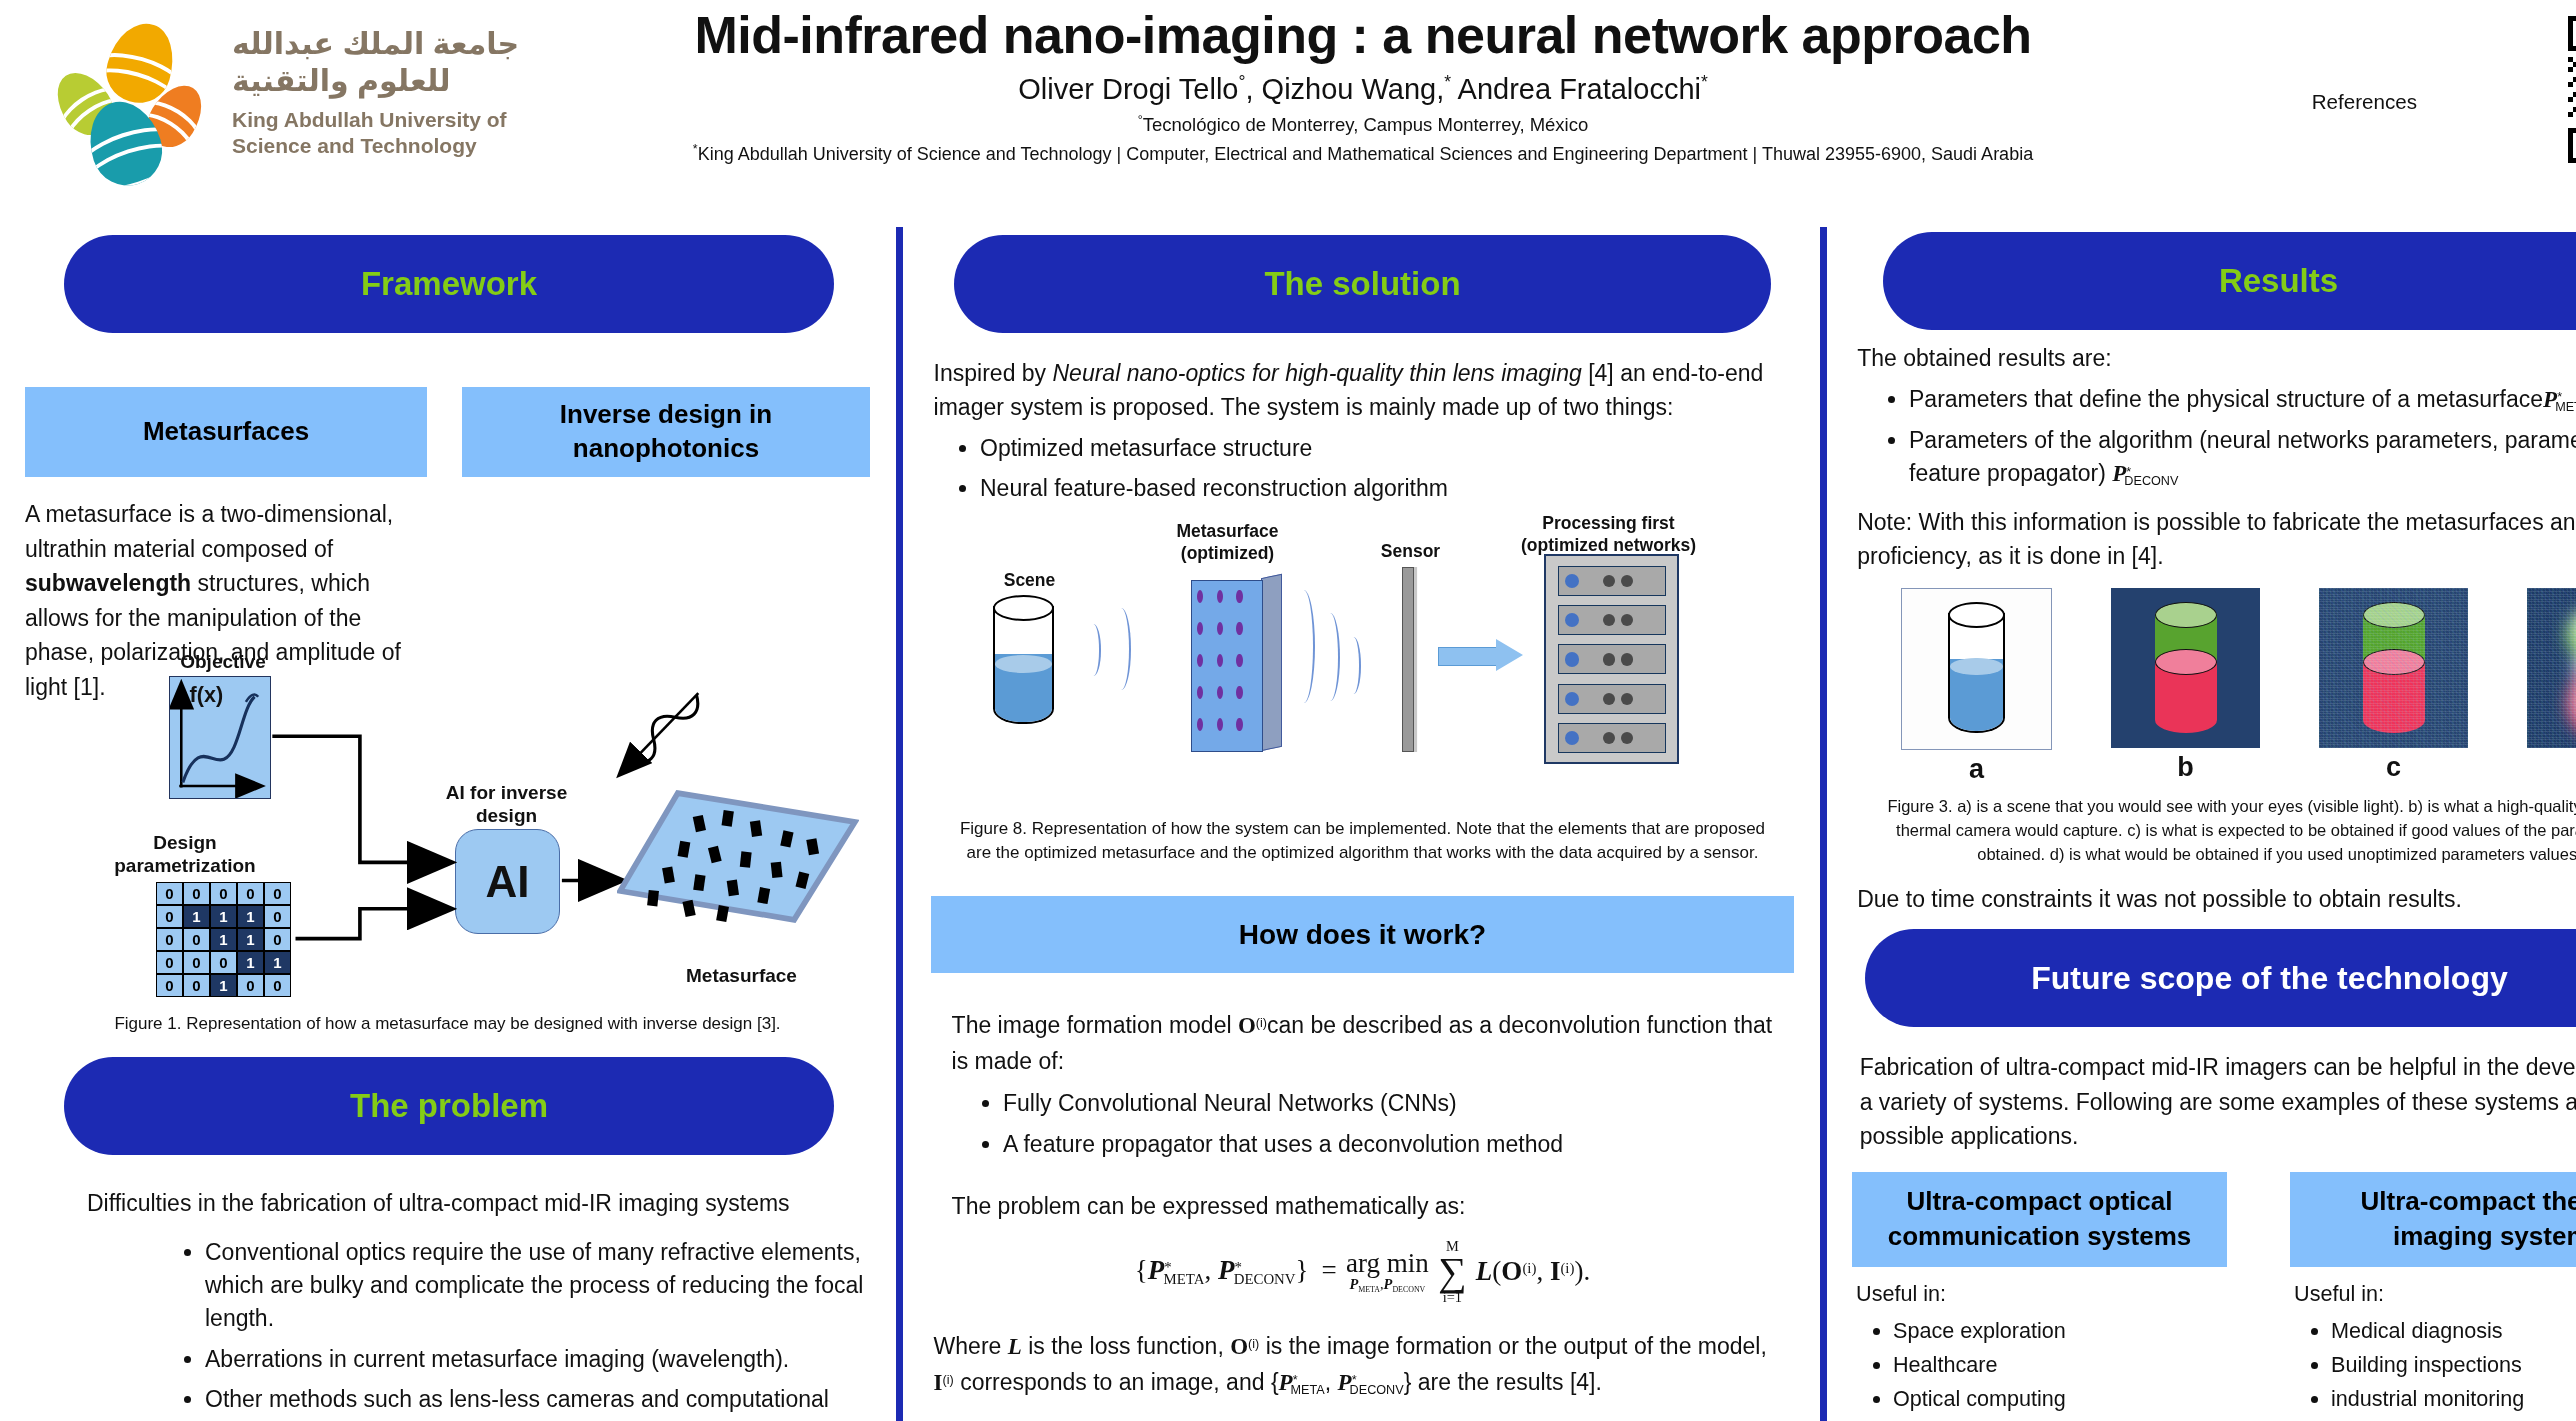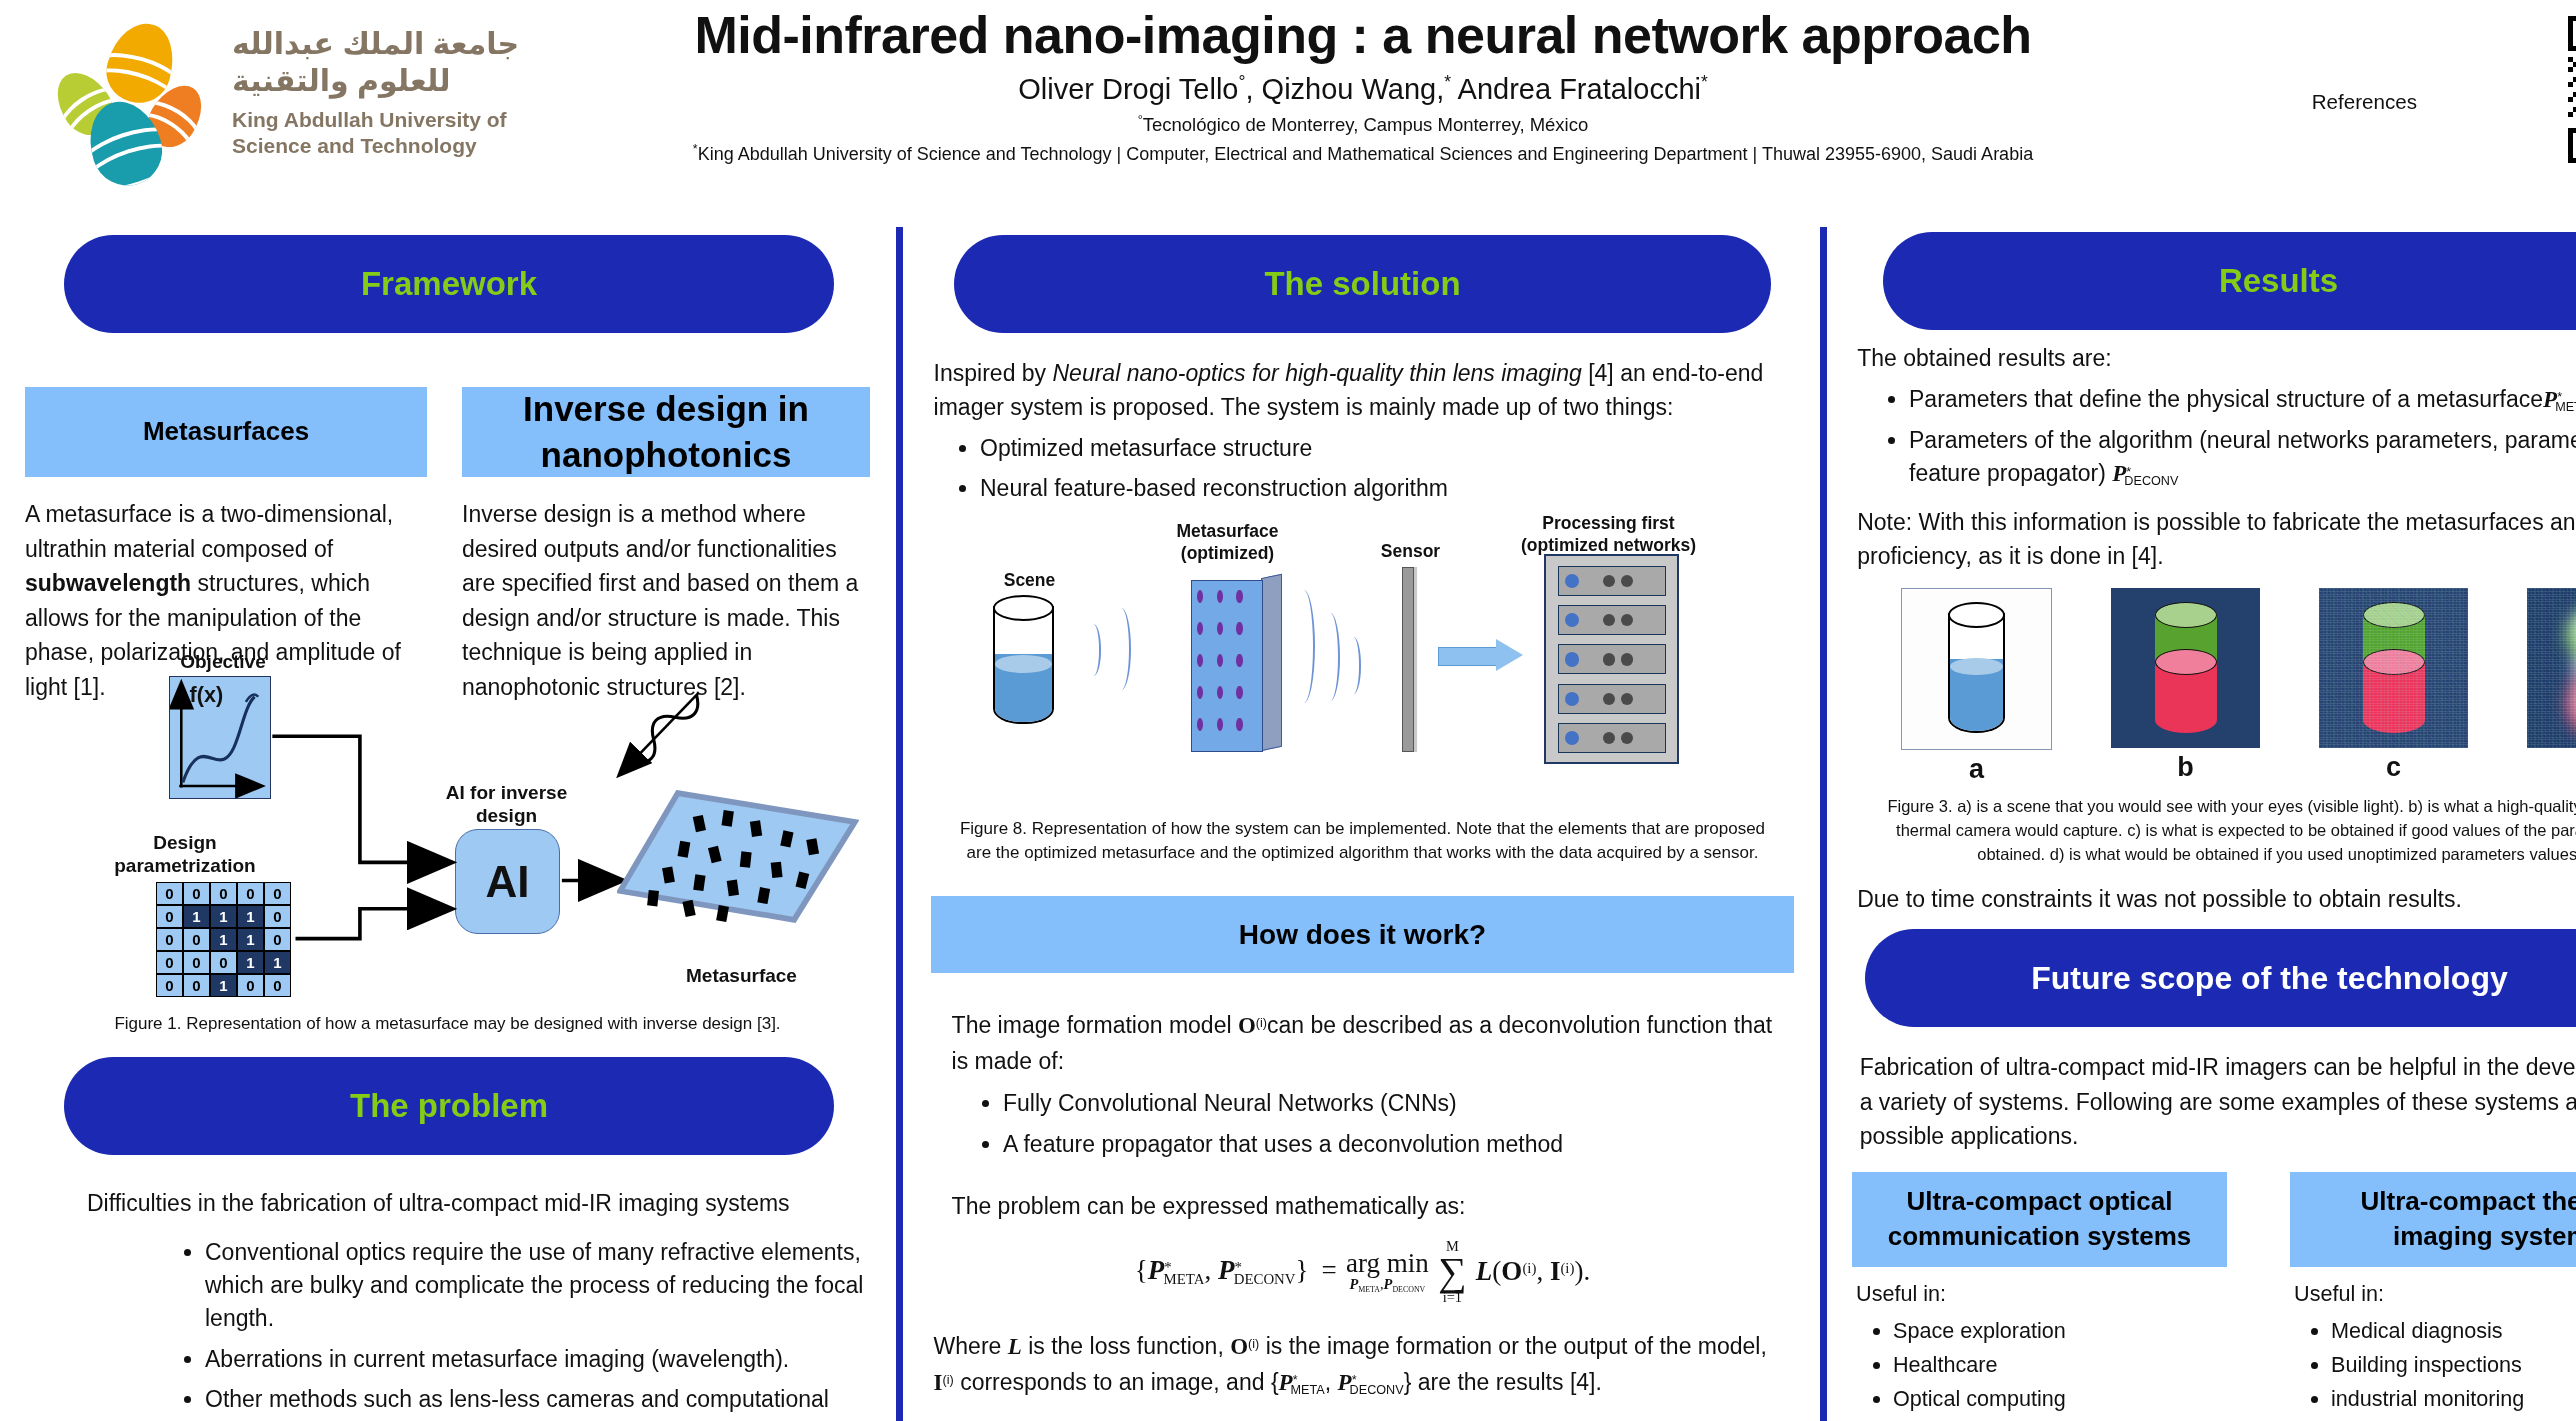--- a/index.html
+++ b/index.html
@@ -42,21 +42,21 @@
   .mL{font-family:"Liberation Serif","DejaVu Serif",serif;font-style:italic;font-weight:bold;}
   .mB{font-family:"Liberation Serif","DejaVu Serif",serif;font-weight:bold;font-style:normal;}
   sub.ms{font-size:0.55em;vertical-align:-0.35em;letter-spacing:0;}
   sup.ms{font-size:0.55em;vertical-align:0.45em;margin-right:-0.55em;}
   sup.si{font-size:0.55em;vertical-align:0.5em;}
   
   .colL{left:25px;width:845px;}
   .colL .pill{margin:7.7px 36px 0 39px;}
   .two-box{display:flex;justify-content:space-between;margin-top:54px;}
   .box-meta{width:402px;height:90px;font-size:26px;display:flex;align-items:center;justify-content:center;}
-  .box-inv{width:408px;height:90px;font-size:35px;line-height:1.3;display:flex;align-items:center;justify-content:center;}
+  .box-inv{width:408px;height:90px;font-size:26px;line-height:1.3;display:flex;align-items:center;justify-content:center;}
   .two-par{display:flex;justify-content:space-between;margin-top:20.6px;height:216px;}
   .par-meta{width:397px;}
   .par-inv{width:408px;}
   .fig1{position:relative;height:361px;margin-top:-62px;}
   .flabel{position:absolute;font-weight:800;font-size:19px;text-align:center;line-height:1.2;}
   .fxbox{position:absolute;left:144px;top:25px;width:100px;height:121px;background:#9dc9f2;border:1.5px solid #23355e;}
   .fx-t{position:absolute;left:19.6px;top:5.2px;font-weight:800;font-size:21.6px;}
   .grid5{position:absolute;left:131px;top:231px;display:grid;grid-template-columns:repeat(5,27px);grid-auto-rows:23px;}
   .cell{border:1px solid #000;background:#9dc9f2;color:#000;font-size:15px;font-weight:bold;
         display:flex;align-items:center;justify-content:center;}
@@ -215,21 +215,20 @@
     <div class="two-box">
       <div class="subbox box-meta">Metasurfaces</div>
       <div class="subbox box-inv">
         <div><span>Inverse design in</span><br>
              <span>nanophotonics</span></div>
       </div>
     </div>
 
     <div class="two-par">
       <p class="body-t par-meta"><span>A metasurface is a two-dimensional, ultrathin material composed of </span><b>subwavelength</b><span> structures, which allows for the manipulation of the phase, polarization, and amplitude of light [1].</span></p>
-      <p class="body-t par-inv">Inverse design is a method where desired outputs and/or functionalities are specified first and based on them a design and/or structure is made.  This technique is being applied in nanophotonic structures [2].</p>
     </div>
 
     <div class="fig1">
       <div class="flabel" style="left:118px;top:0;width:160px">Objective function</div>
       <div class="fxbox">
         <span class="fx-t">f(x)</span>
         <svg width="100" height="121" viewBox="0 0 195 235">
           <defs>
               <marker id="ah0" markerWidth="12" markerHeight="10" refX="9" refY="5" orient="auto">
                 <path d="M0,0 L12,5 L0,10 z" fill="#000"></path>

